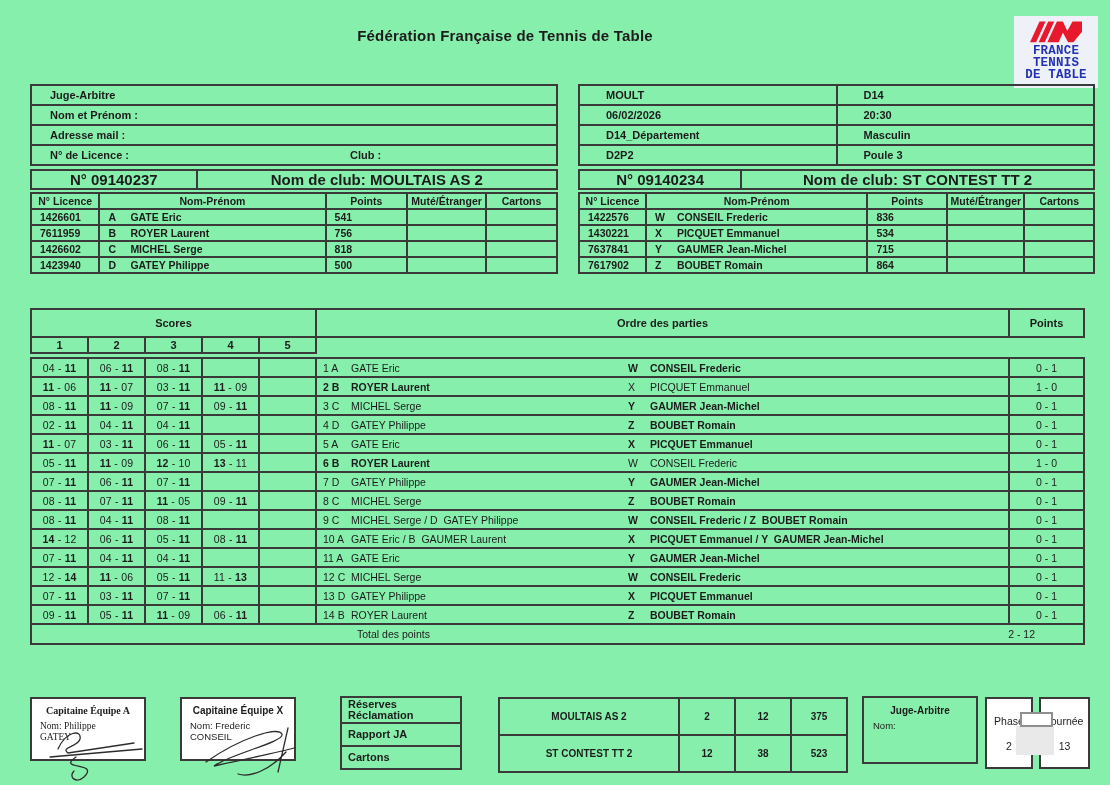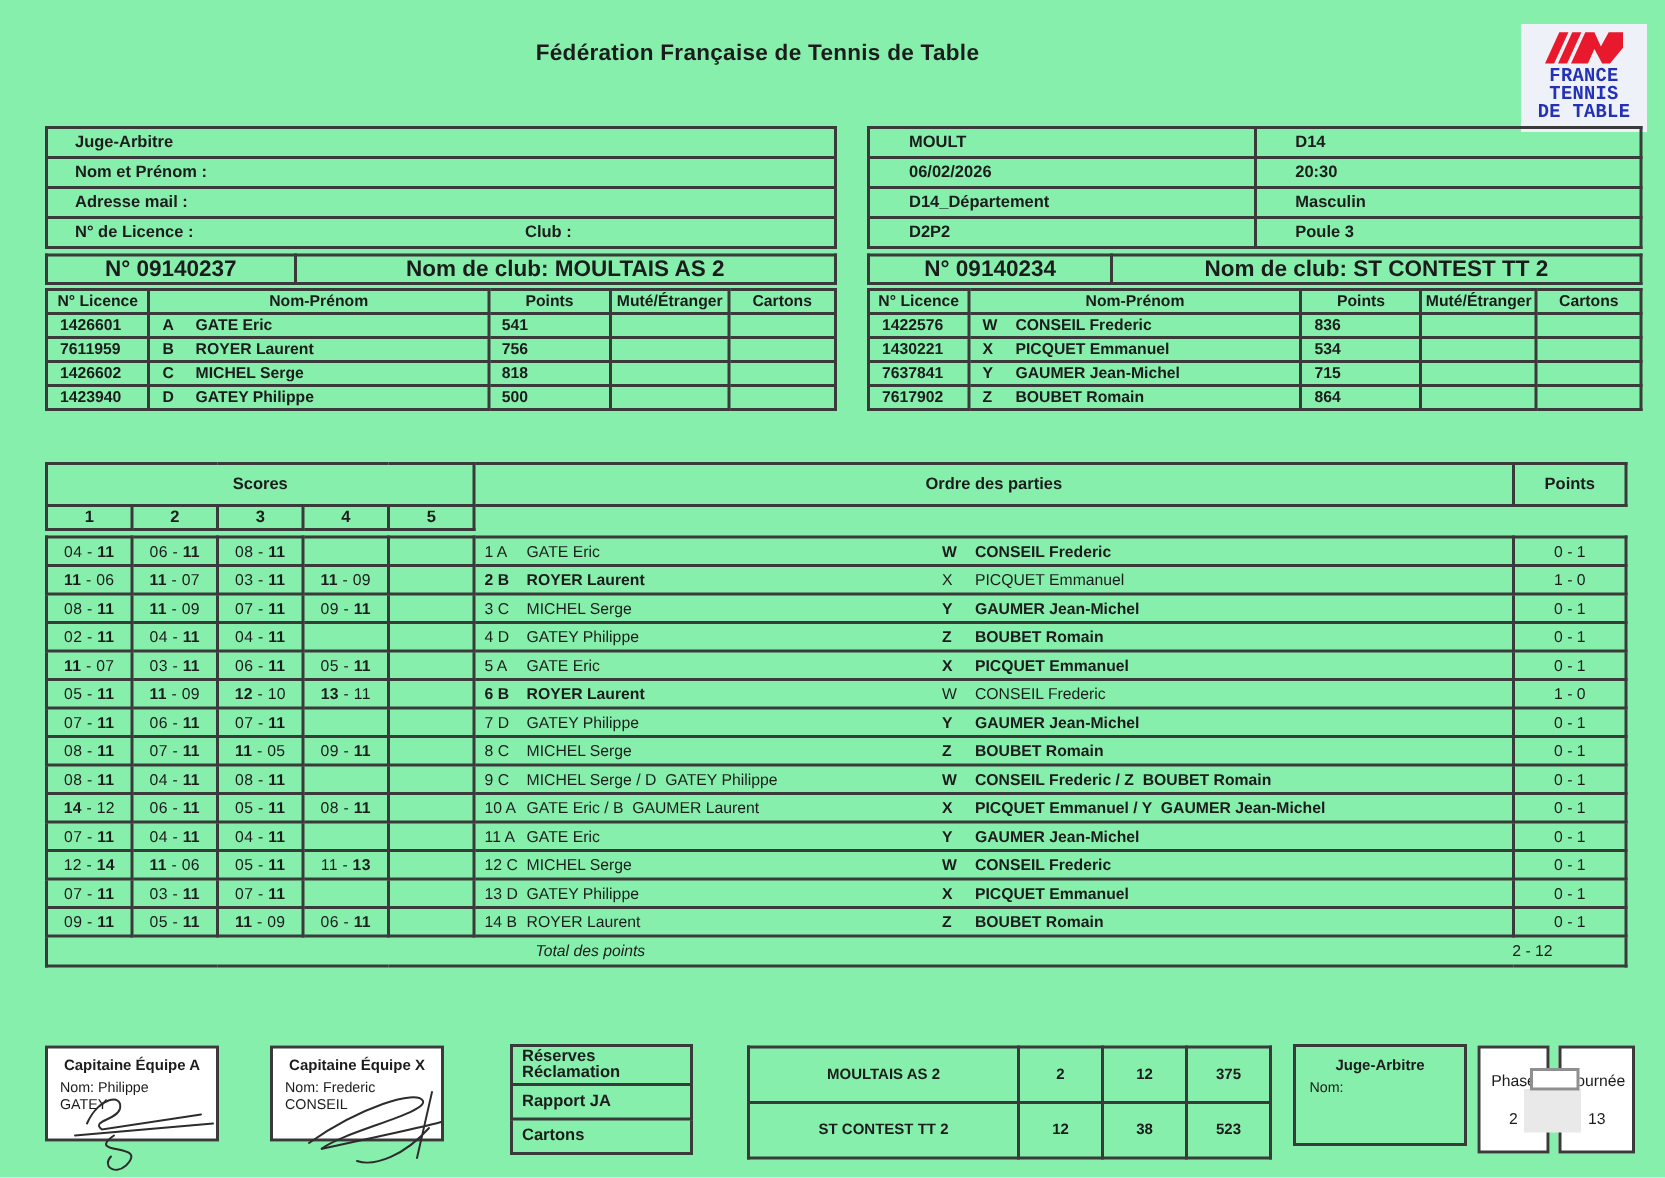--- a/index.html
+++ b/index.html
@@ -60,26 +60,26 @@
   .g-cell .w { font-weight:bold; }
   .sep { white-space:pre; }
   .o-cell { position:relative; padding-left:6px; font-size:10.5px; }
   .o-num { display:inline-block; min-width:28px; }
   .o-left.w, .o-right.w { font-weight:bold; }
   .o-right { position:absolute; left:45%; top:50%; transform:translateY(-50%); }
   .o-ltr { display:inline-block; min-width:16px; margin-right:6px; }
   .o-name { white-space:pre; }
   .p-cell { text-align:center; font-size:10.5px; }
   .trow td { height:20px; }
-  .trow .tl { margin-left:325px; font-size:10.5px;font-style:italic; }
+  .trow .tl { margin-left:325px; font-size:10.5px; }
   .trow .tv { float:right; margin-right:48px; font-size:10.5px; }
 
   
   .cap { position:absolute; top:697px; width:116px; height:64px; border:2px solid #3a3a3a; background:#fff; }
-  .cap-a { left:30px; } .cap-x { left:180px; }
+  .cap-a { left:30px;font-family:Liberation Serif, serif; } .cap-x { left:180px; }
   .cap-title { text-align:center; font-weight:bold; font-size:10px; margin-top:6px; }
   .cap-name { font-size:9.5px; margin:5px 0 0 8px; white-space:pre-line; line-height:10.5px; }
   .sig { position:absolute; z-index:4; }
   .sig path { fill:none; stroke:#2c2c2c; stroke-width:1.3; stroke-linecap:round; }
 
   .report-box { position:absolute; left:340px; top:696px; width:122px; }
   .report-box td { font-weight:bold; font-size:11px; padding-left:6px; white-space:pre-line; line-height:11px; }
   .report-box tr:nth-child(1) td { height:26px; }
   .report-box tr:nth-child(2) td, .report-box tr:nth-child(3) td { height:23px; }
 

